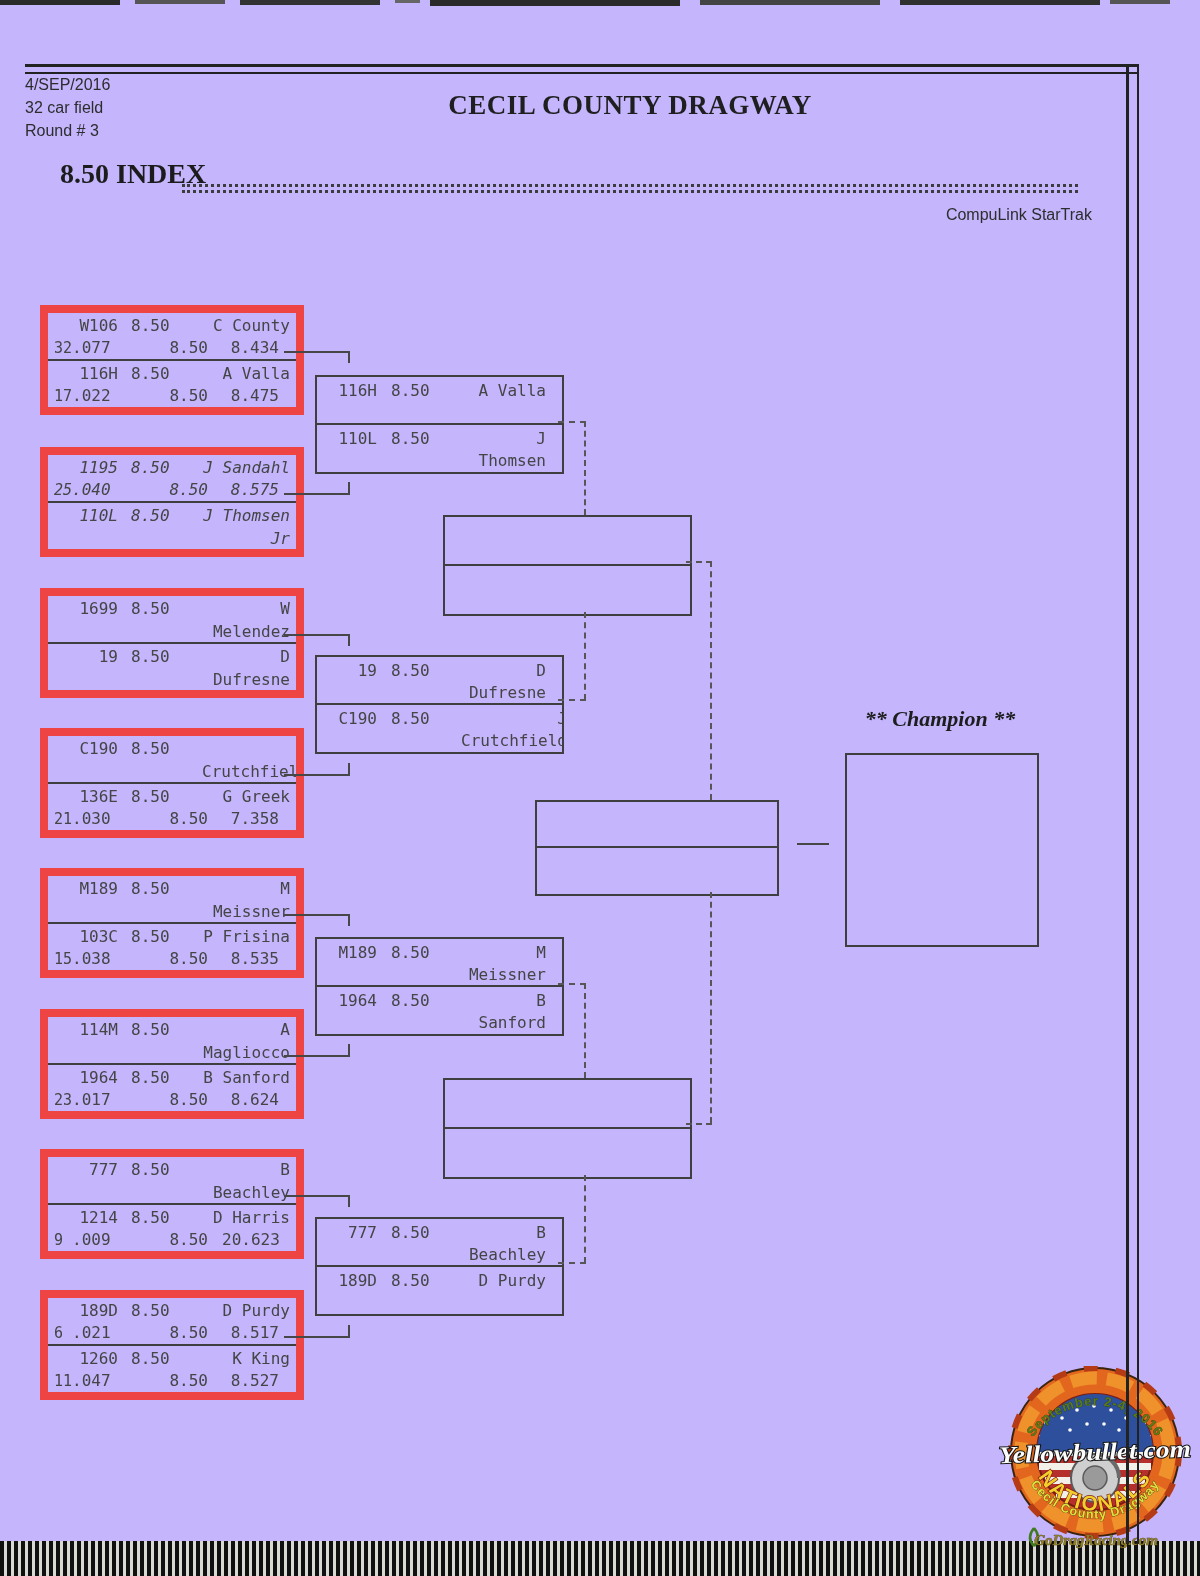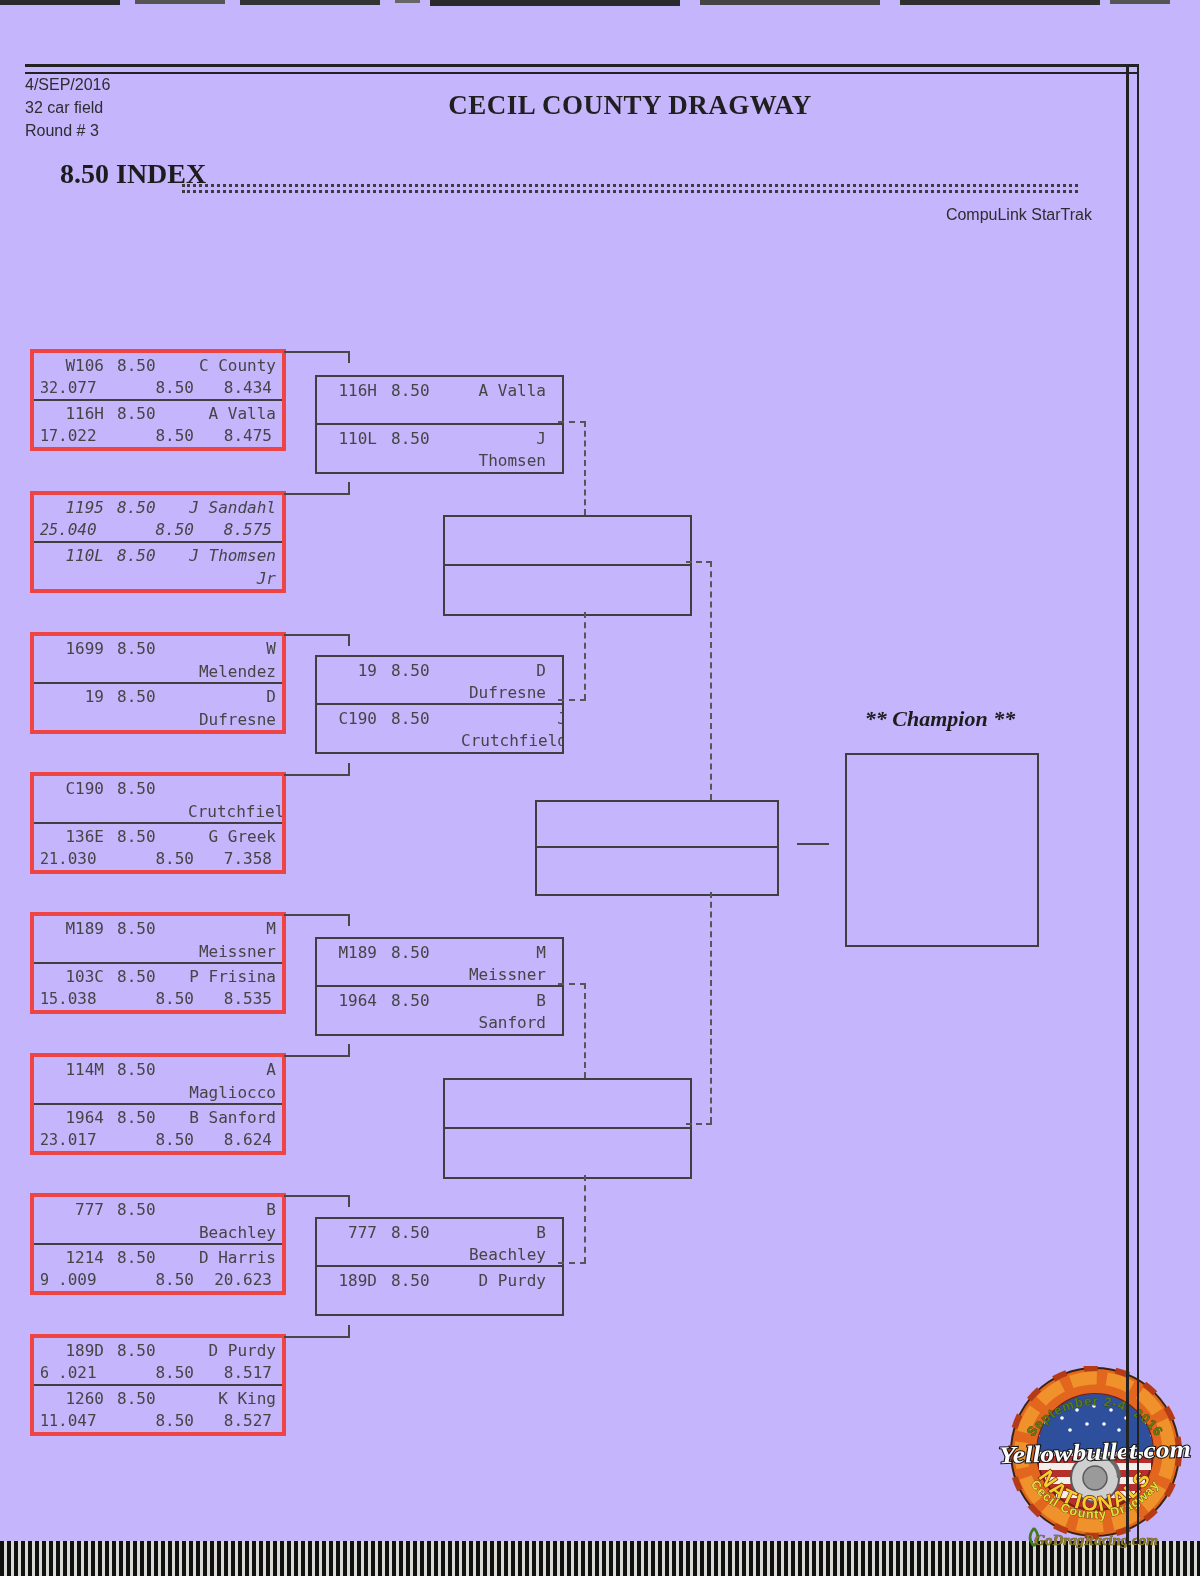--- a/index.html
+++ b/index.html
@@ -16,32 +16,32 @@
   
   .hsmall{position:absolute;left:25px;font:16px "Liberation Sans",sans-serif;color:#2d2d2d;}
   .track{position:absolute;left:330px;top:90px;width:600px;text-align:center;
          font:bold 27px "Liberation Serif",serif;color:#1f1f1f;letter-spacing:.5px;}
   .classtitle{position:absolute;left:24px;top:158px;font:bold 28px "Liberation Serif",serif;color:#1c1c1c;margin-left:36px;}
   .dotrule{position:absolute;left:182px;top:184px;width:896px;height:9px;box-sizing:border-box;
            border-top:3px dotted #3c3c3c;border-bottom:3px dotted #3c3c3c;}
   .compulink{position:absolute;left:792px;top:198px;width:300px;text-align:right;
              font:16px "Liberation Sans",sans-serif;color:#2d2d2d;margin-top:8px;}
   
-  .pair{position:absolute;left:30px;width:248px;border:4px solid #ef4444;margin-top:44px;}
+  .pair{position:absolute;left:40px;width:248px;border:8px solid #ef4444;}
   .entry{height:46px;overflow:hidden;}
   .entry+.entry{border-top:2px solid #3f3f3f;}
   .r1{display:grid;grid-template-columns:70px 84px 1fr;line-height:23px;font-size:16px;padding-top:1px;}
   .r1 .car{text-align:right;}
   .r1 .idx{padding-left:13px;}
   .r1 .drv{text-align:right;padding-right:6px;}
   .r2{display:grid;grid-template-columns:24px 60px 90px 1fr;line-height:21px;font-size:16px;}
   .r2 .seed{font-size:15px;padding-left:6px;line-height:23px;}
   .r2 .rt{text-align:left;}
   .r2 .dial{text-align:right;padding-right:14px;}
-  .r2 .et{text-align:right;padding-right:10px;}
+  .r2 .et{text-align:right;padding-right:17px;}
   .qf{position:absolute;left:315px;width:245px;height:95px;border:2px solid #3f3f3f;}
   .qhalf{height:45.5px;overflow:hidden;}
   .qhalf+.qhalf{border-top:2px solid #3f3f3f;}
   .qr{display:grid;grid-template-columns:60px 84px 1fr;line-height:22px;font-size:16px;padding-top:3px;}
   .qr .car{text-align:right;}
   .qr .idx{padding-left:14px;}
   .qr .drv{text-align:right;padding-right:16px;}
   .sf{position:absolute;left:443px;width:245px;height:97px;border:2px solid #3f3f3f;}
   .sfhalf{height:46.5px;}
   .sfhalf+.sfhalf{border-top:2px solid #3f3f3f;}

